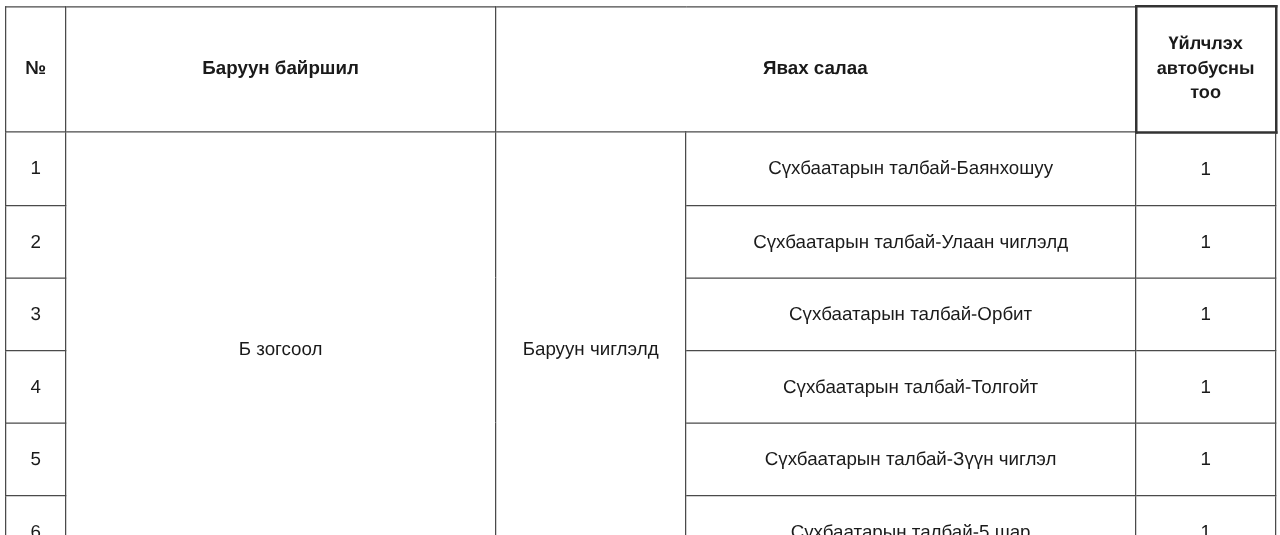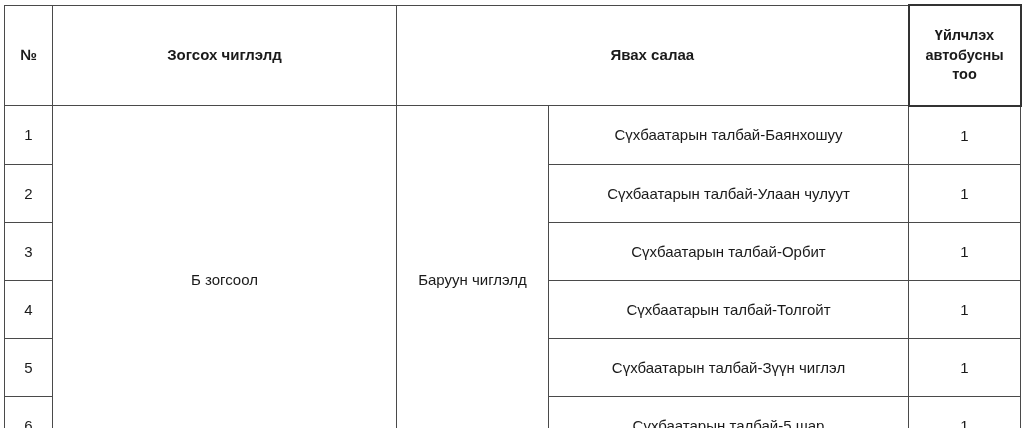--- a/index.html
+++ b/index.html
@@ -70,36 +70,36 @@
     <colgroup>
       <col class="c-no">
       <col class="c-stop">
       <col class="c-dir">
       <col class="c-route">
       <col class="c-count">
     </colgroup>
     <thead>
       <tr>
         <th>№</th>
-        <th>Зогсох чиглэлд</th>
+        <th>Баруун байршил</th>
         <th colspan="2">Явах салаа</th>
         <th class="count-head">Үйлчлэх автобусны тоо</th>
       </tr>
     </thead>
     <tbody>
       <tr>
         <td class="cell-no">1</td>
         <td class="cell-stop" rowspan="6">Б зогсоол</td>
         <td class="cell-dir" rowspan="6">Баруун чиглэлд</td>
         <td class="cell-route">Сүхбаатарын талбай-Баянхошуу</td>
         <td class="cell-count">1</td>
       </tr>
       <tr>
         <td class="cell-no">2</td>
-        <td class="cell-route">Сүхбаатарын талбай-Улаан чулуут</td>
+        <td class="cell-route">Сүхбаатарын талбай-Улаан чиглэлд</td>
         <td class="cell-count">1</td>
       </tr>
       <tr>
         <td class="cell-no">3</td>
         <td class="cell-route">Сүхбаатарын талбай-Орбит</td>
         <td class="cell-count">1</td>
       </tr>
       <tr>
         <td class="cell-no">4</td>
         <td class="cell-route">Сүхбаатарын талбай-Толгойт</td>

